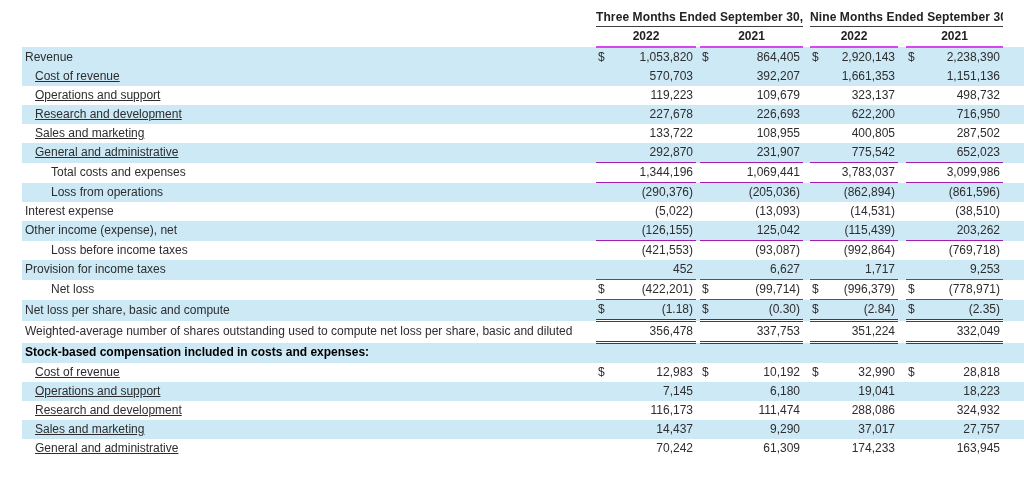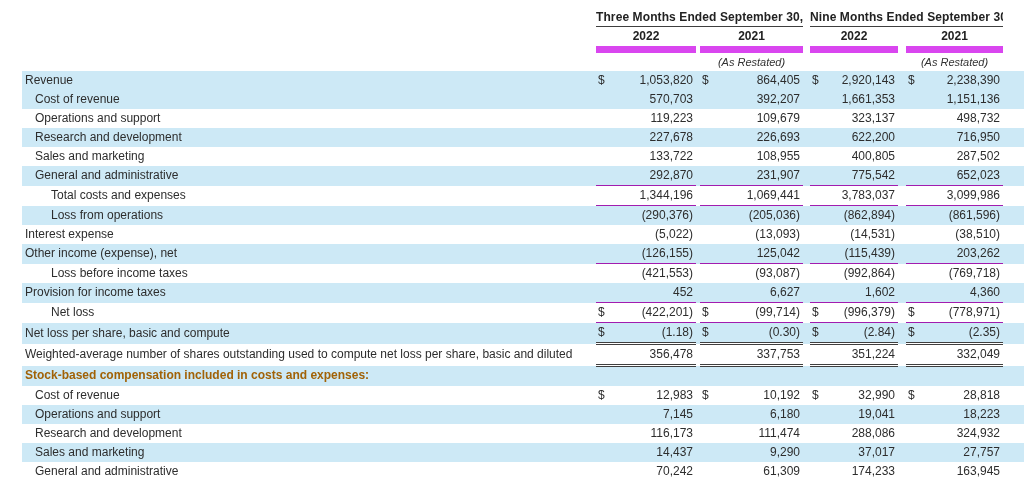--- a/index.html
+++ b/index.html
@@ -45,36 +45,36 @@
   thead th { font-weight: 700; color: #222; }
   th.grp {
     text-align: center;
     font-size: 12px;
     border-bottom: 1px solid #3f3f3f;
     letter-spacing: 0.1px;
   }
   th.yr {
     text-align: center;
     font-size: 12px;
-    border-bottom: 7px solid #d946ef;
+    border-bottom: 2px solid #d946ef;
   }
   td.note {
     text-align: center;
     font-style: italic;
     font-size: 11px;
     color: #333;
     height: 18px; line-height: 18px;
   }
   thead tr.hgroup th, thead tr.hgroup td { height: 18px; line-height: 18px; }
 
   tbody tr.shaded td { background: #cde9f6; }
   td.lbl { text-align: left; padding-left: 3px; }
-  td.lbl.ind1 { padding-left: 13px; }
+  td.lbl.ind1 { padding-left: 13px; text-decoration: underline; }
   td.lbl.ind2 { padding-left: 29px; }
-  td.lbl.bold { font-weight: 700; color: #a16207; }
+  td.lbl.bold { font-weight: 700; color: #000000; }
 
   td.num { text-align: right; }
   td.num.hasval {
     padding-left: 2px;
     padding-right: 3px;
   }
   td.num .cur { float: left; }
   td.num .val { float: right; }
 
   tr.bt td.num.hasval { border-top: 1px solid #a21caf; }
@@ -108,31 +108,20 @@
         <td></td>
         <th class="yr">2022</th>
         <td></td>
         <th class="yr">2021</th>
         <td></td>
         <th class="yr">2022</th>
         <td></td>
         <th class="yr">2021</th>
         <td></td>
       </tr>
-      <tr>
-        <td></td>
-        <td class="note"></td>
-        <td></td>
-        <td class="note">(As Restated)</td>
-        <td></td>
-        <td class="note"></td>
-        <td></td>
-        <td class="note">(As Restated)</td>
-        <td></td>
-      </tr>
     </thead>
     <tbody id="tbody">
         <tr class="shaded">
           <td class="lbl ind0">Revenue</td>
           <td class="num hasval">
             <span class="cur">$</span>
             <span class="val">1,053,820</span>
           </td>
           <td></td>
           <td class="num hasval">
@@ -388,26 +377,26 @@
             <span class="val">452</span>
           </td>
           <td></td>
           <td class="num hasval">
             <span class="cur"></span>
             <span class="val">6,627</span>
           </td>
           <td></td>
           <td class="num hasval">
             <span class="cur"></span>
-            <span class="val">1,602</span>
-          </td>
-          <td></td>
-          <td class="num hasval">
-            <span class="cur"></span>
-            <span class="val">4,360</span>
+            <span class="val">1,717</span>
+          </td>
+          <td></td>
+          <td class="num hasval">
+            <span class="cur"></span>
+            <span class="val">9,253</span>
           </td>
           <td></td>
         </tr>
         <tr class="bt">
           <td class="lbl ind2">Net loss</td>
           <td class="num hasval">
             <span class="cur">$</span>
             <span class="val">(422,201)</span>
           </td>
           <td></td>

